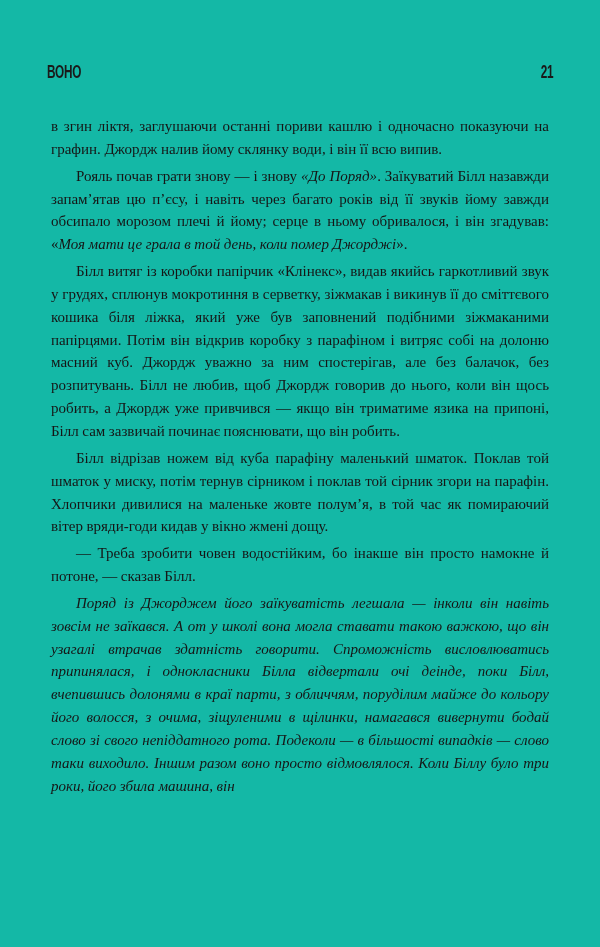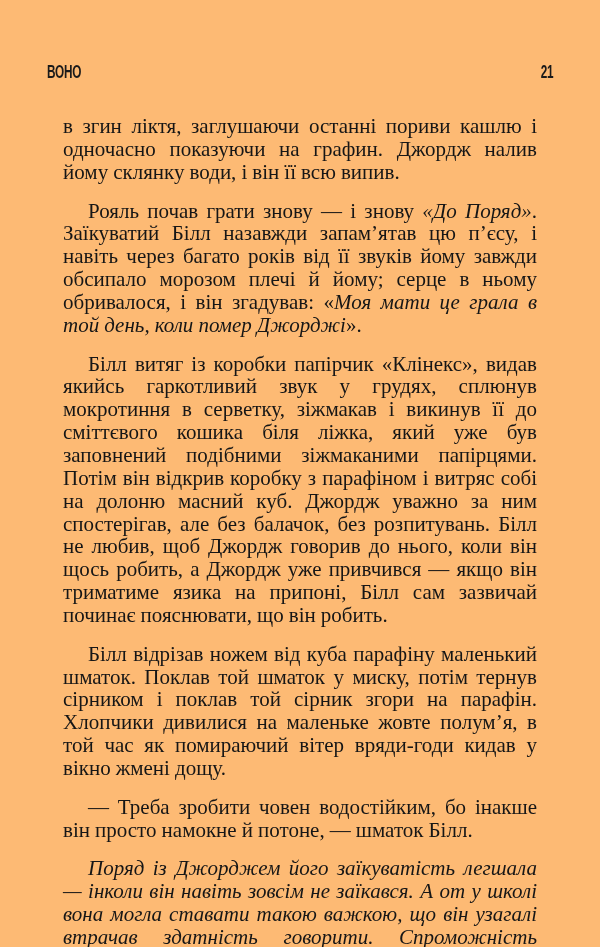--- a/index.html
+++ b/index.html
@@ -46,22 +46,22 @@
     white-space: nowrap;
   }
   .running-head .rh-folio {
     transform-origin: right bottom;
   }
   
   .body-text {
     margin-top: 19px;
   }
   .body-text p {
-    margin: 16px;
-    font-size: 21px;
+    margin: 4px;
+    font-size: 15px;
     line-height: 22.85px;
     text-align: justify;
     text-justify: inter-word;
     text-indent: 25px;
     hyphens: manual;
     -webkit-hyphens: manual;
     word-spacing: -0.2px;
   }
   .body-text p.no-indent {
     text-indent: 0;
@@ -70,31 +70,31 @@
     text-align-last: left;
     font-style: italic;
   }
   em, .ital {
     font-style: italic;
   }
 </style>
 </head>
 <body>
 
-<div class="page" style="width: 600px; height: 947px; background: #fdba74; color: rgb(22, 22, 22);">
+<div class="page" style="width: 600px; height: 947px; background: #14b8a6; color: rgb(22, 22, 22);">
   <div class="content">
 
     <div class="running-head">
       <span class="rh-title">ВОНО</span>
       <span class="rh-folio">21</span>
     </div>
 
     <div class="body-text">
         <p class="no-indent"><span>в згин ліктя, заглушаючи останні пориви кашлю і одночасно показуючи на графин. Джордж налив йому склянку води, і він її всю випив.</span></p>
         <p><span>Рояль почав грати знову — і знову </span><em>«До Поряд»</em><span>. Заїкуватий Білл назавжди запам’ятав цю п’єсу, і навіть через багато років від її звуків йому завжди обсипало морозом плечі й йому; серце в ньому обривалося, і він згадував: «</span><em>Моя мати це грала в той день, коли помер Джорджі</em><span>».</span></p>
         <p><span>Білл витяг із коробки папірчик «Клінекс», видав якийсь гаркотливий звук у грудях, сплюнув мокротиння в серветку, зіжмакав і викинув її до сміттєвого кошика біля ліжка, який уже був заповнений подібними зіжмаканими папірцями. Потім він відкрив коробку з парафіном і витряс собі на долоню масний куб. Джордж уважно за ним спостерігав, але без балачок, без розпитувань. Білл не любив, щоб Джордж говорив до нього, коли він щось робить, а Джордж уже привчився — якщо він триматиме язика на припоні, Білл сам зазвичай починає пояснювати, що він робить.</span></p>
         <p><span>Білл відрізав ножем від куба парафіну маленький шматок. Поклав той шматок у миску, потім тернув сірником і поклав той сірник згори на парафін. Хлопчики дивилися на маленьке жовте полум’я, в той час як помираючий вітер вряди-годи кидав у вікно жмені дощу.</span></p>
-        <p><span>— Треба зробити човен водостійким, бо інакше він просто намокне й потоне, — шматок Білл.</span></p>
+        <p><span>— Треба зробити човен водостійким, бо інакше він просто намокне й потоне, — сказав Білл.</span></p>
         <p><span>Поряд із Джорджем його заїкуватість легшала — інколи він навіть зовсім не заїкався. А от у школі вона могла ставати такою важкою, що він узагалі втрачав здатність говорити. Спроможність висловлюватись припинялася, і однокласники Білла відвертали очі деінде, поки Білл, вчепившись долонями в краї парти, з обличчям, поруділим майже до кольору його волосся, з очима, зіщуленими в щілинки, намагався вивернути бодай слово зі свого непіддатного рота. Подеколи — в більшості випадків — слово таки виходило. Іншим разом воно просто відмовлялося. Коли Біллу було три роки, його збила машина, він</span></p>
       </div>
 
   </div>
 </div>
 
 </body></html>

